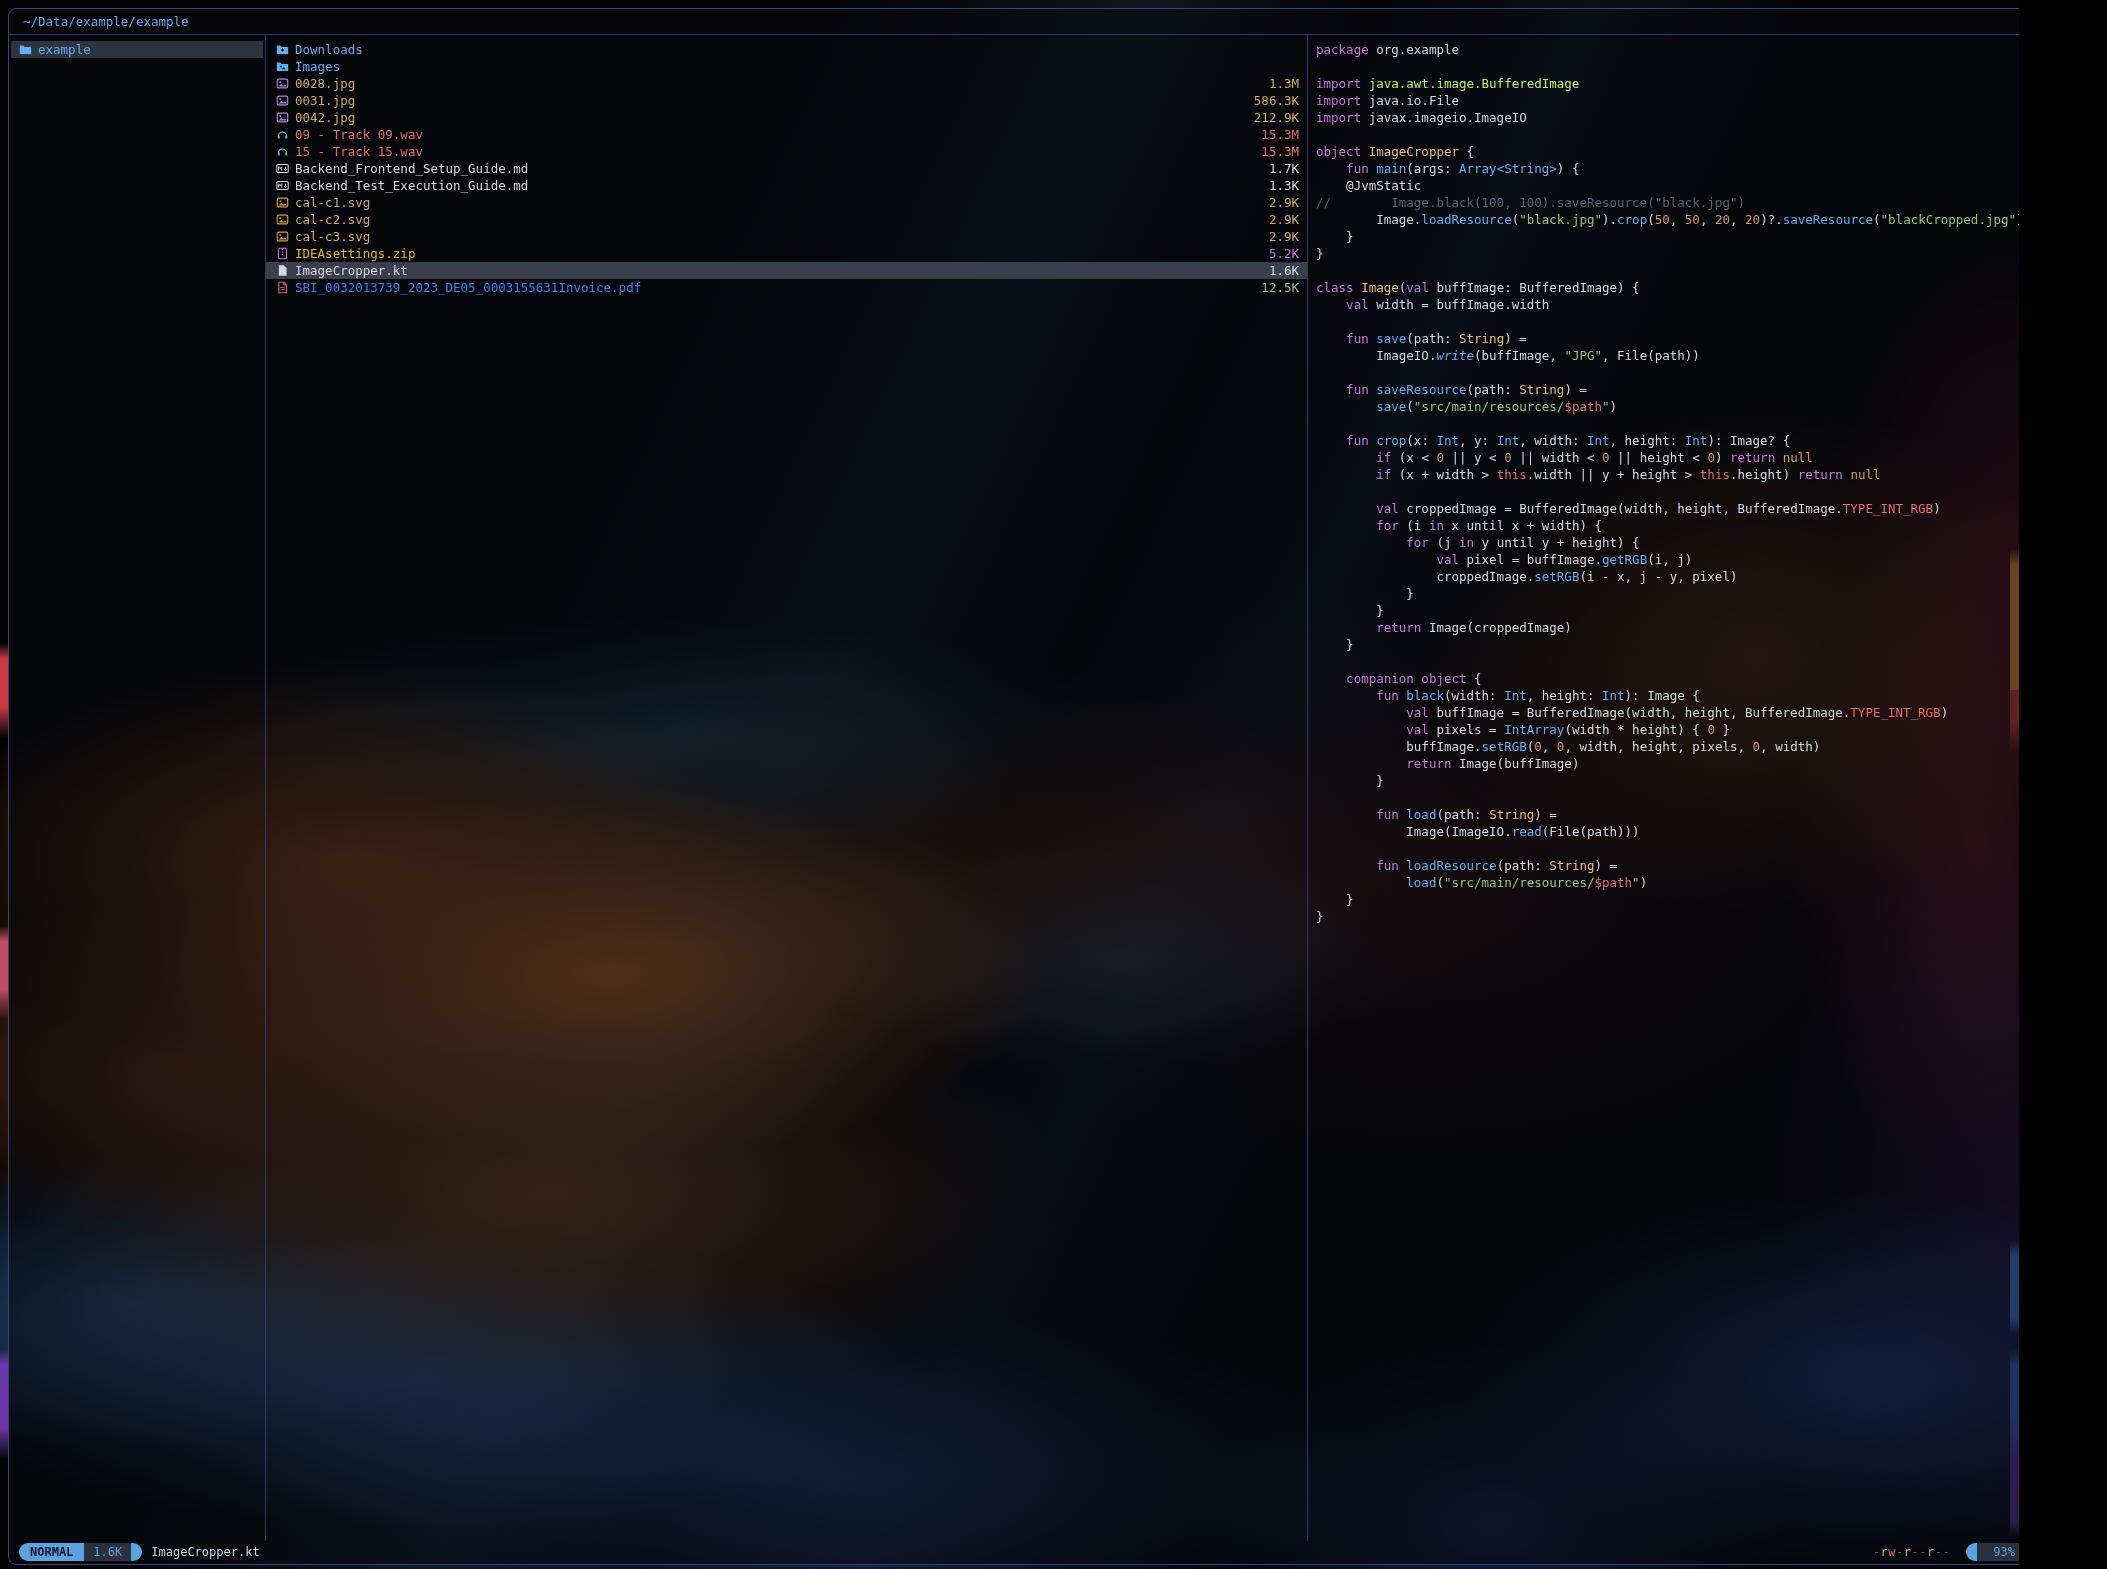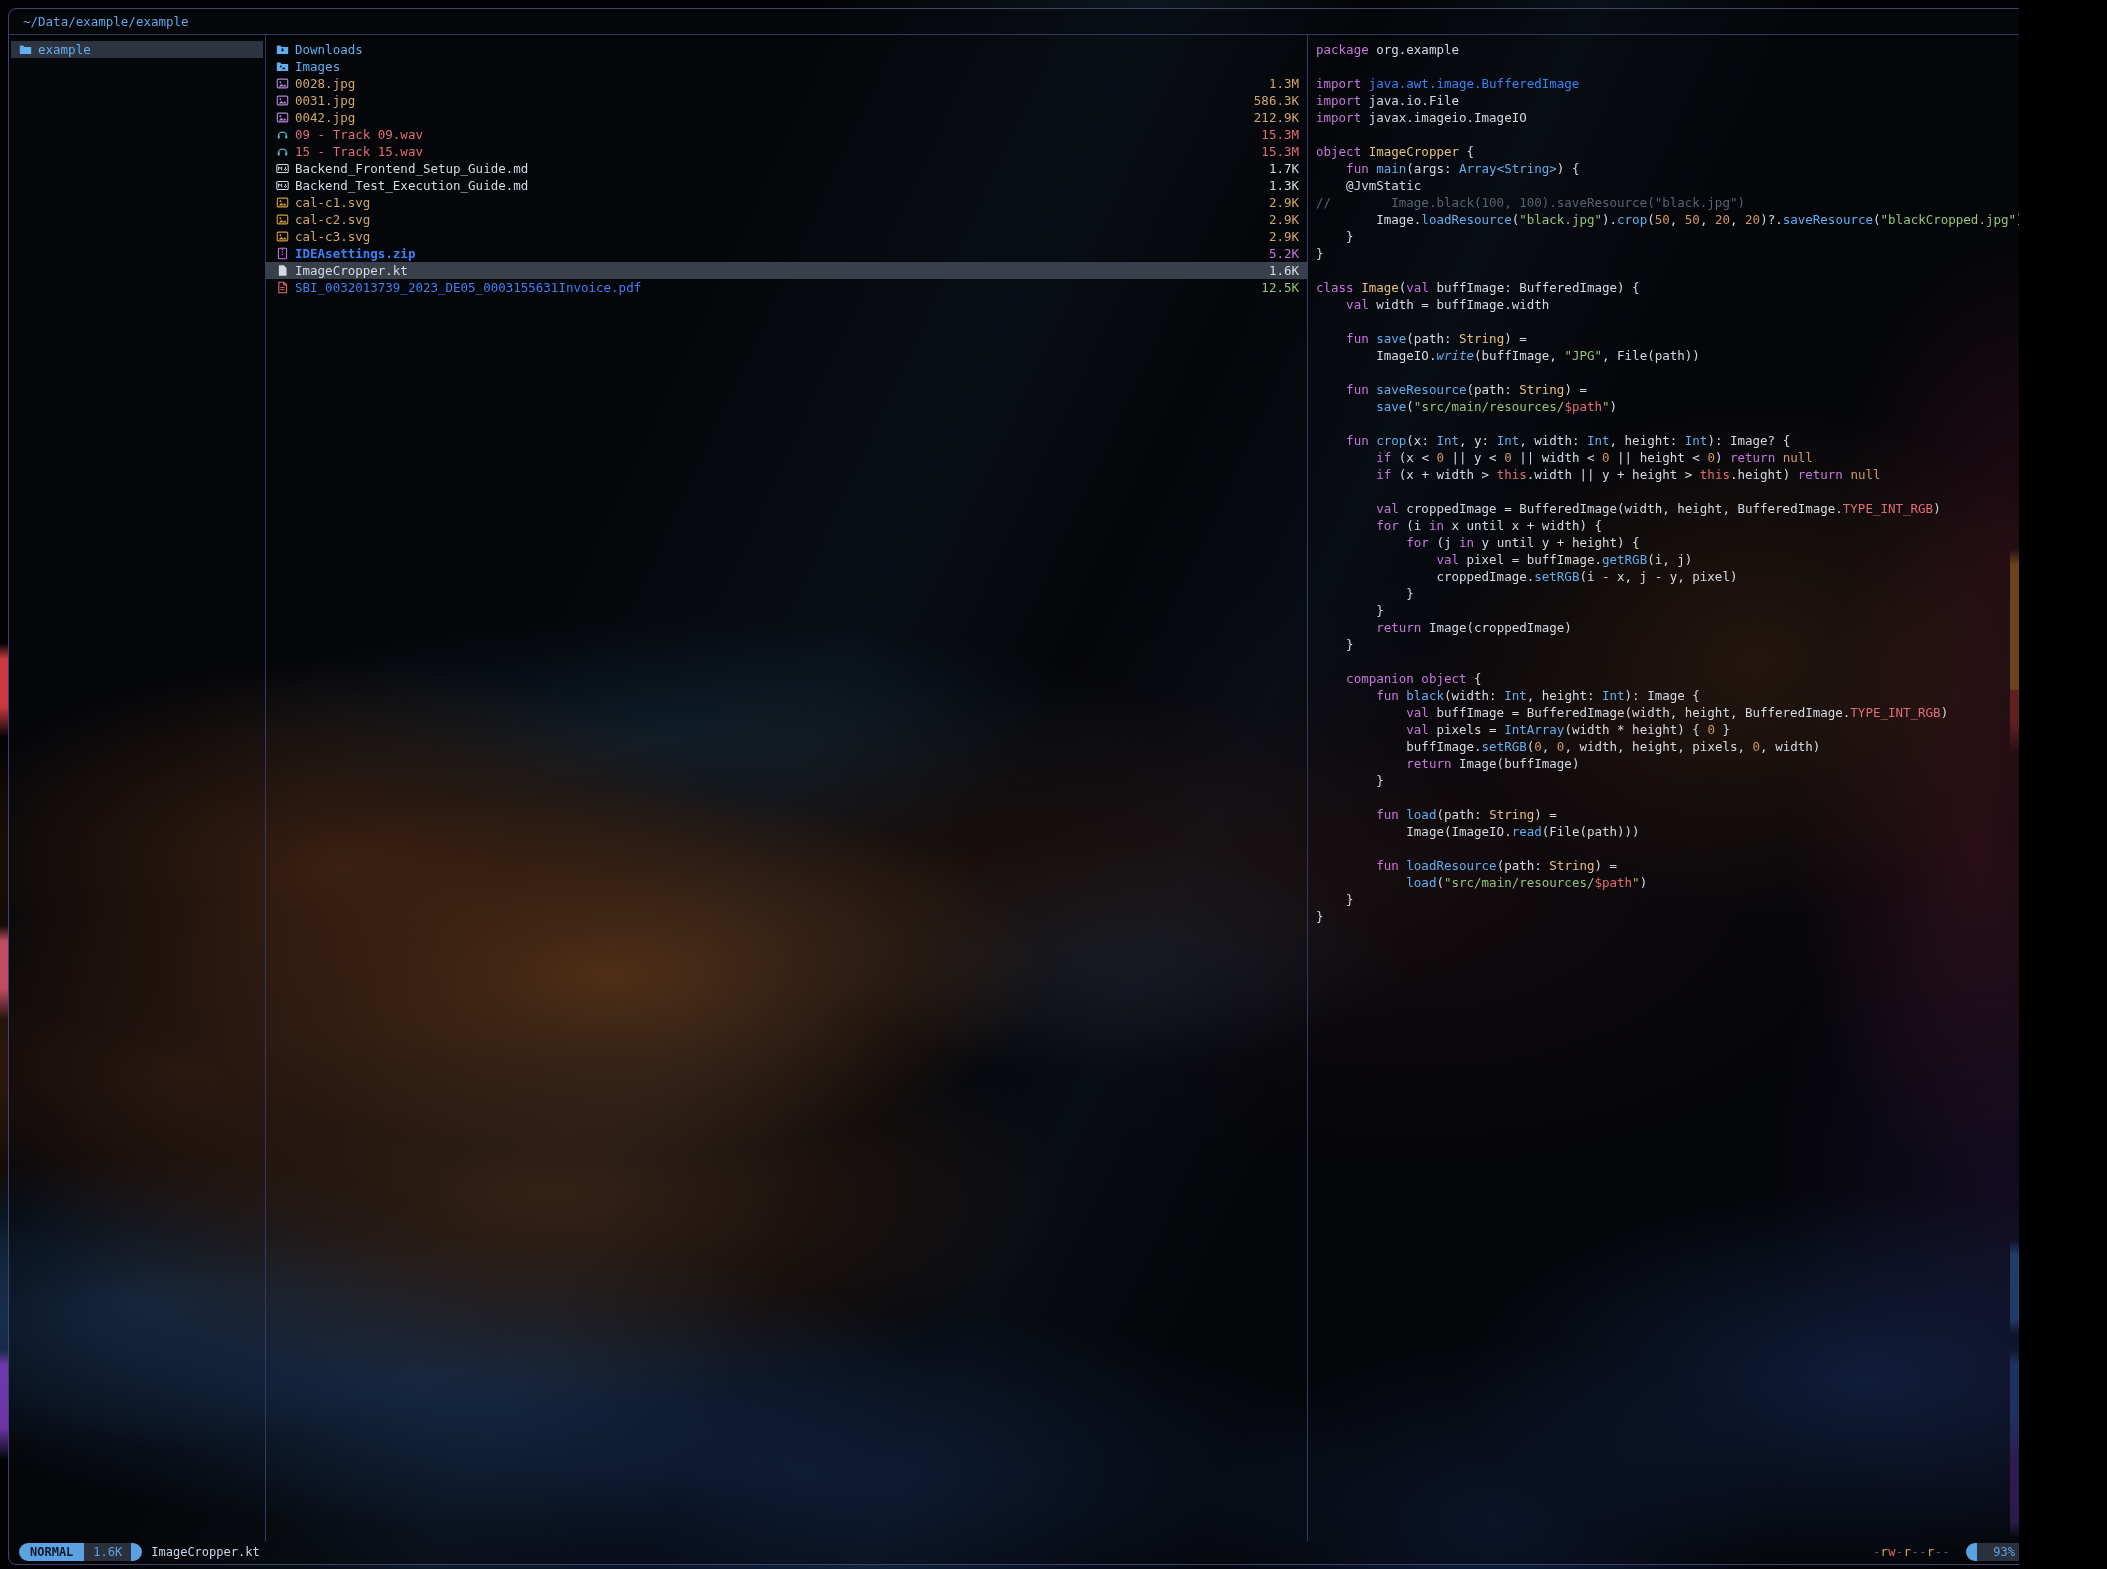--- a/index.html
+++ b/index.html
@@ -232,21 +232,21 @@
             <span class="name" style="color: rgb(207, 169, 104);">cal-c3.svg</span>
             <span class="size" style="color: rgb(207, 169, 104);">2.9K</span>
           </div>
           <div class="row">
             <span class="icon">
               <svg viewBox="0 0 16 16" style="color:#c678dd">
                 <rect x="3" y="1.6" width="10" height="12.8" rx="1.2" fill="none" stroke="currentColor" stroke-width="1.3"></rect>
                 <path d="M8 2.4v1.5M8 5.4v1.5M8 8.4v1.5" stroke="currentColor" stroke-width="1.7"></path>
               </svg>
             </span>
-            <span class="name" style="color: #3b82f6; font-weight: bold;">IDEAsettings.zip</span>
+            <span class="name" style="color: #eab308;">IDEAsettings.zip</span>
             <span class="size" style="color: rgb(198, 120, 221);">5.2K</span>
           </div>
           <div class="row selected">
             <span class="icon">
               <svg viewBox="0 0 16 16" style="color:#d5dae2">
                 <path d="M3.5 1.5h6L13 5v9.5H3.5z" fill="currentColor"></path>
               </svg>
             </span>
             <span class="name" style="color: rgb(213, 218, 226);">ImageCropper.kt</span>
             <span class="size" style="color: rgb(213, 218, 226);">1.6K</span>
@@ -260,21 +260,21 @@
               </svg>
             </span>
             <span class="name" style="color: #3b82f6;">SBI_0032013739_2023_DE05_0003155631Invoice.pdf</span>
             <span class="size" style="color: rgb(152, 195, 121);">12.5K</span>
           </div>
         </div>
       <div class="pane pane-preview">
         <div class="code" id="code-pane">
             <div class="code-line"><span style="color: rgb(198, 120, 221);">package</span><span style="color: rgb(213, 218, 226);"> org.example</span></div>
             <div class="code-line">&nbsp;</div>
-            <div class="code-line"><span style="color: rgb(198, 120, 221);">import</span><span style="color: #3b82f6;"> java.awt.image.BufferedImage</span></div>
+            <div class="code-line"><span style="color: rgb(198, 120, 221);">import</span><span style="color: #bef264;"> java.awt.image.BufferedImage</span></div>
             <div class="code-line"><span style="color: rgb(198, 120, 221);">import</span><span style="color: rgb(213, 218, 226);"> java.io.File</span></div>
             <div class="code-line"><span style="color: rgb(198, 120, 221);">import</span><span style="color: rgb(213, 218, 226);"> javax.imageio.ImageIO</span></div>
             <div class="code-line">&nbsp;</div>
             <div class="code-line"><span style="color: rgb(198, 120, 221);">object</span><span style="color: rgb(229, 192, 123);"> ImageCropper</span><span style="color: rgb(213, 218, 226);"> {</span></div>
             <div class="code-line"><span style="color: rgb(213, 218, 226);">    </span><span style="color: rgb(198, 120, 221);">fun</span><span style="color: rgb(97, 175, 239);"> main</span><span style="color: rgb(213, 218, 226);">(args: </span><span style="color: rgb(97, 175, 239);">Array&lt;String&gt;</span><span style="color: rgb(213, 218, 226);">) {</span></div>
             <div class="code-line"><span style="color: rgb(213, 218, 226);">    @JvmStatic</span></div>
             <div class="code-line"><span style="color: rgb(92, 99, 112);">//        Image.black(100, 100).saveResource("black.jpg")</span></div>
             <div class="code-line"><span style="color: rgb(213, 218, 226);">        Image.</span><span style="color: rgb(97, 175, 239);">loadResource</span><span style="color: rgb(213, 218, 226);">(</span><span style="color: rgb(152, 195, 121);">"black.jpg"</span><span style="color: rgb(213, 218, 226);">).</span><span style="color: rgb(97, 175, 239);">crop</span><span style="color: rgb(213, 218, 226);">(</span><span style="color: rgb(209, 154, 102);">50</span><span style="color: rgb(213, 218, 226);">, </span><span style="color: rgb(209, 154, 102);">50</span><span style="color: rgb(213, 218, 226);">, </span><span style="color: rgb(209, 154, 102);">20</span><span style="color: rgb(213, 218, 226);">, </span><span style="color: rgb(209, 154, 102);">20</span><span style="color: rgb(213, 218, 226);">)?.</span><span style="color: rgb(97, 175, 239);">saveResource</span><span style="color: rgb(213, 218, 226);">(</span><span style="color: rgb(152, 195, 121);">"blackCropped.jpg"</span><span style="color: rgb(213, 218, 226);">)</span></div>
             <div class="code-line"><span style="color: rgb(213, 218, 226);">    }</span></div>
             <div class="code-line"><span style="color: rgb(213, 218, 226);">}</span></div>

